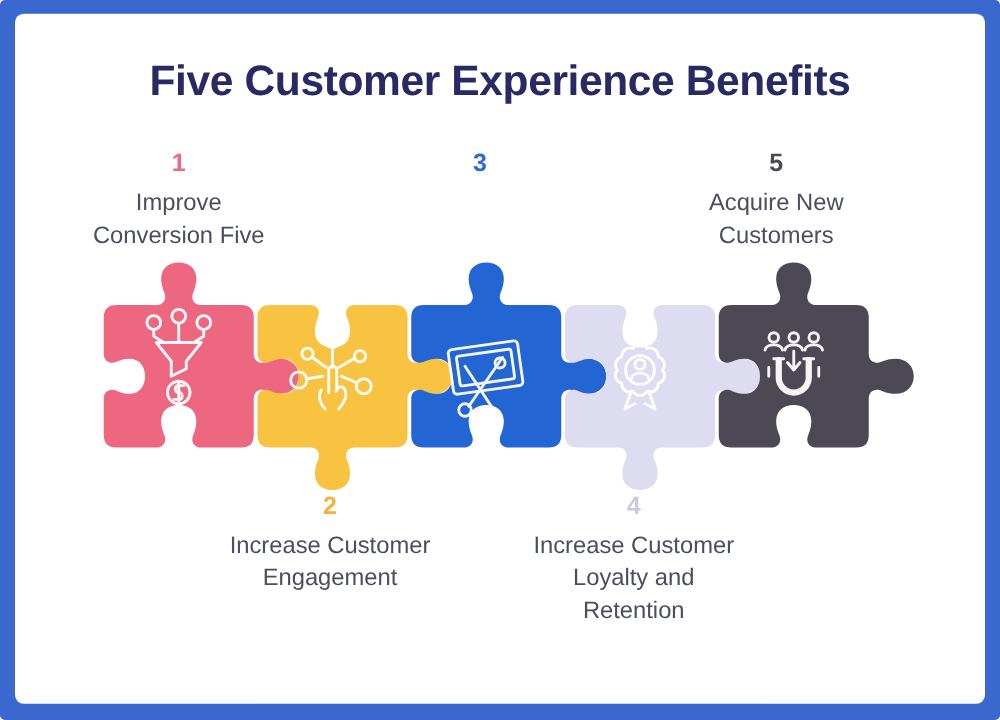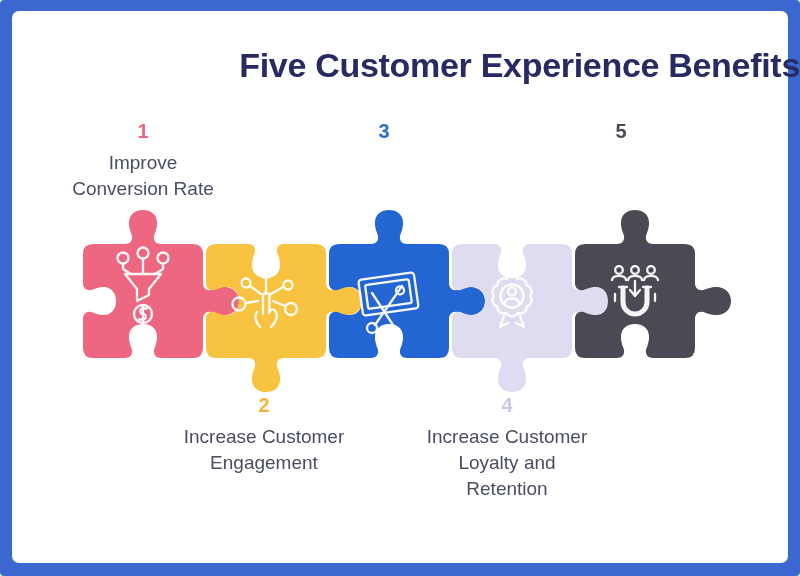--- a/index.html
+++ b/index.html
@@ -1,19 +1,19 @@
 <!DOCTYPE html>
 <html><head>
 <meta charset="utf-8">
 <style>
   html,body{margin:0;padding:0;background:#fff;}
   .canvas{position:relative;width:800px;height:576px;font-family:"Liberation Sans",sans-serif;overflow:hidden;}
   .frame{position:absolute;inset:0;background:#3A68CE;border-radius:4px;}
   .card{position:absolute;left:12px;top:11px;right:12px;bottom:13px;background:#ffffff;border-radius:7px;}
-  .page-title{position:absolute;left:0;right:0;top:46px;margin:0;text-align:right;
+  .page-title{position:absolute;left:0;right:0;top:46px;margin:0;text-align:center;
     font-size:34px;font-weight:700;color:#272A63;letter-spacing:-0.3px;}
   .benefit-group{position:absolute;text-align:center;transform:translateX(-50%);width:max-content;}
   .benefit-group.top{top:120px;}
   .benefit-group.bottom{top:394px;}
   .num{font-size:20px;font-weight:700;line-height:22px;}
   .benefit-label{font-size:19px;color:#4A4E60;line-height:26px;white-space:pre-line;margin-top:8px;}
   .n1{color:#EE6781;} .n2{color:#F0B43C;} .n3{color:#2D6BD4;} .n4{color:#C9C8E8;} .n5{color:#4C4954;}
   .g1{left:143px;} .g2{left:264px;} .g3{left:384px;} .g4{left:507px;} .g5{left:621px;}
   .piece{position:absolute;top:208px;width:160px;height:188px;}
   .p1{left:81px;} .p2{left:204px;} .p3{left:327px;} .p4{left:450px;} .p5{left:573px;}
@@ -24,27 +24,29 @@
 
 <div class="canvas">
   <div class="frame"></div>
   <div class="card"></div>
 
   <h1 class="page-title">Five Customer Experience Benefits</h1>
 
   <div class="benefit-group top g1">
     <div class="num n1">1</div>
     <div class="benefit-label">Improve
-Conversion Rate</div>
+Conversion Five</div>
   </div>
   <div class="benefit-group top g3">
     <div class="num n3">3</div>
   </div>
   <div class="benefit-group top g5">
     <div class="num n5">5</div>
+    <div class="benefit-label">Acquire New
+Customers</div>
   </div>
 
   <div class="benefit-group bottom g2">
     <div class="num n2">2</div>
     <div class="benefit-label">Increase Customer
 Engagement</div>
   </div>
   <div class="benefit-group bottom g4">
     <div class="num n4">4</div>
     <div class="benefit-label">Increase Customer

